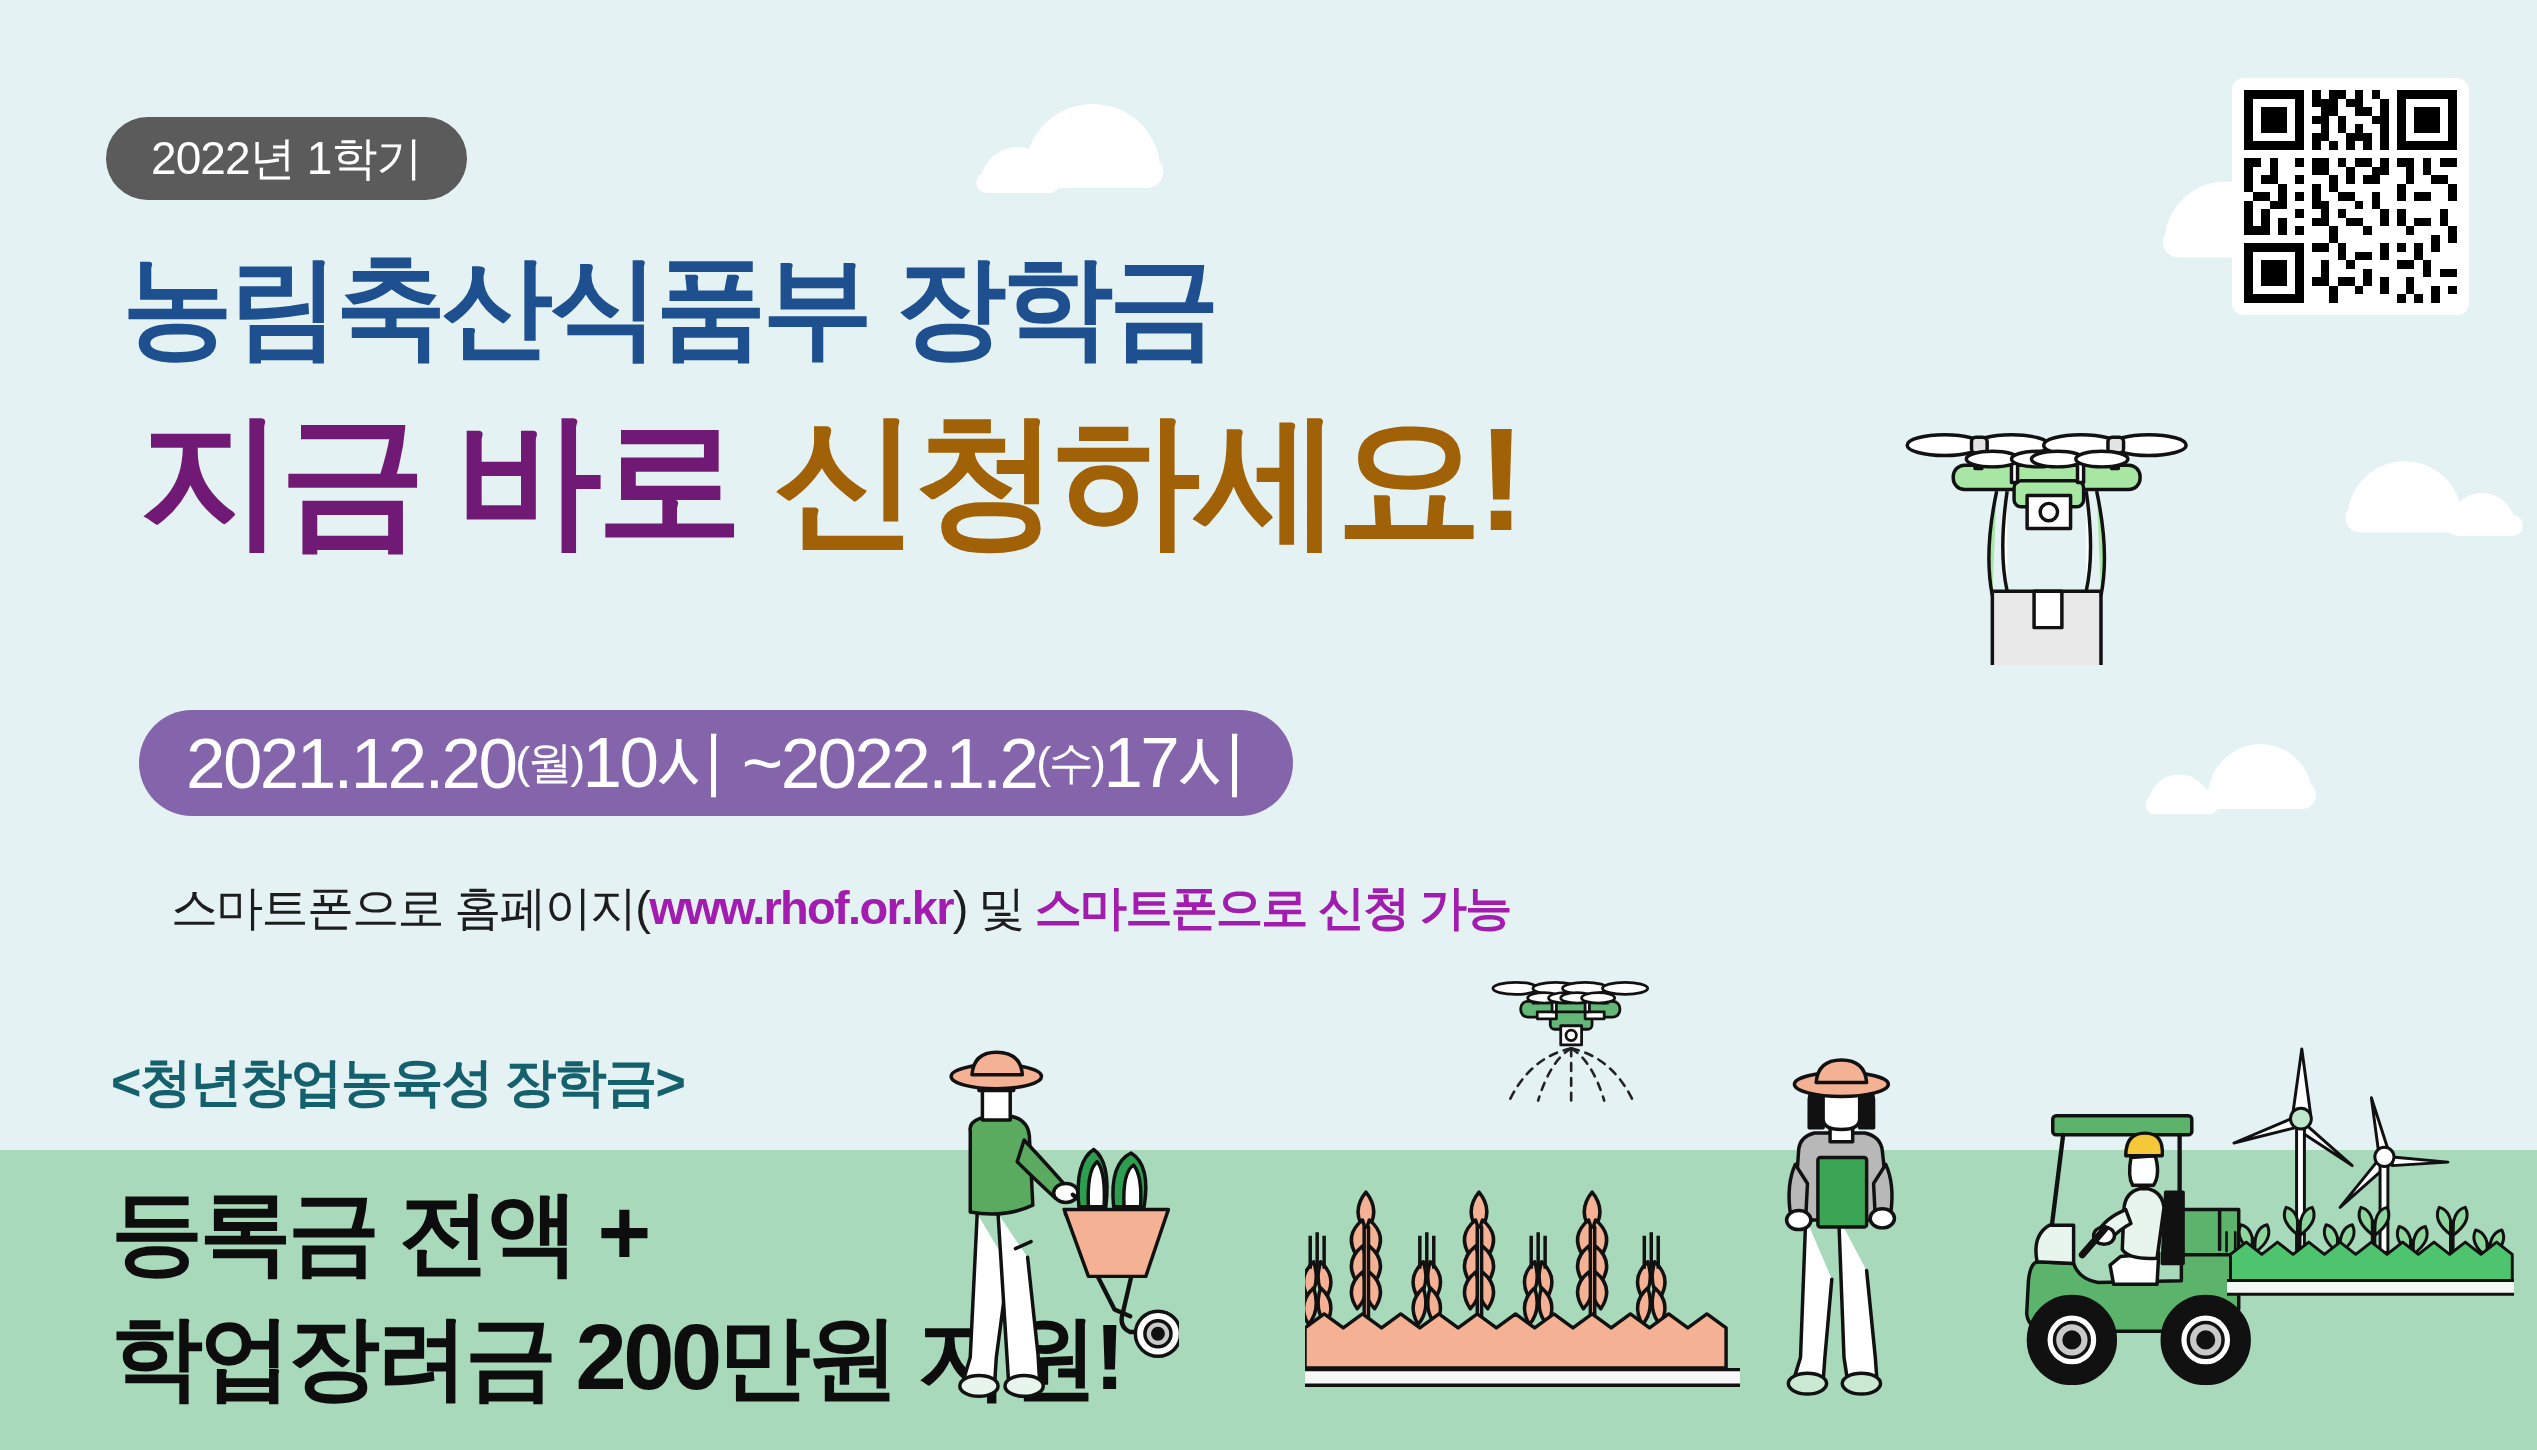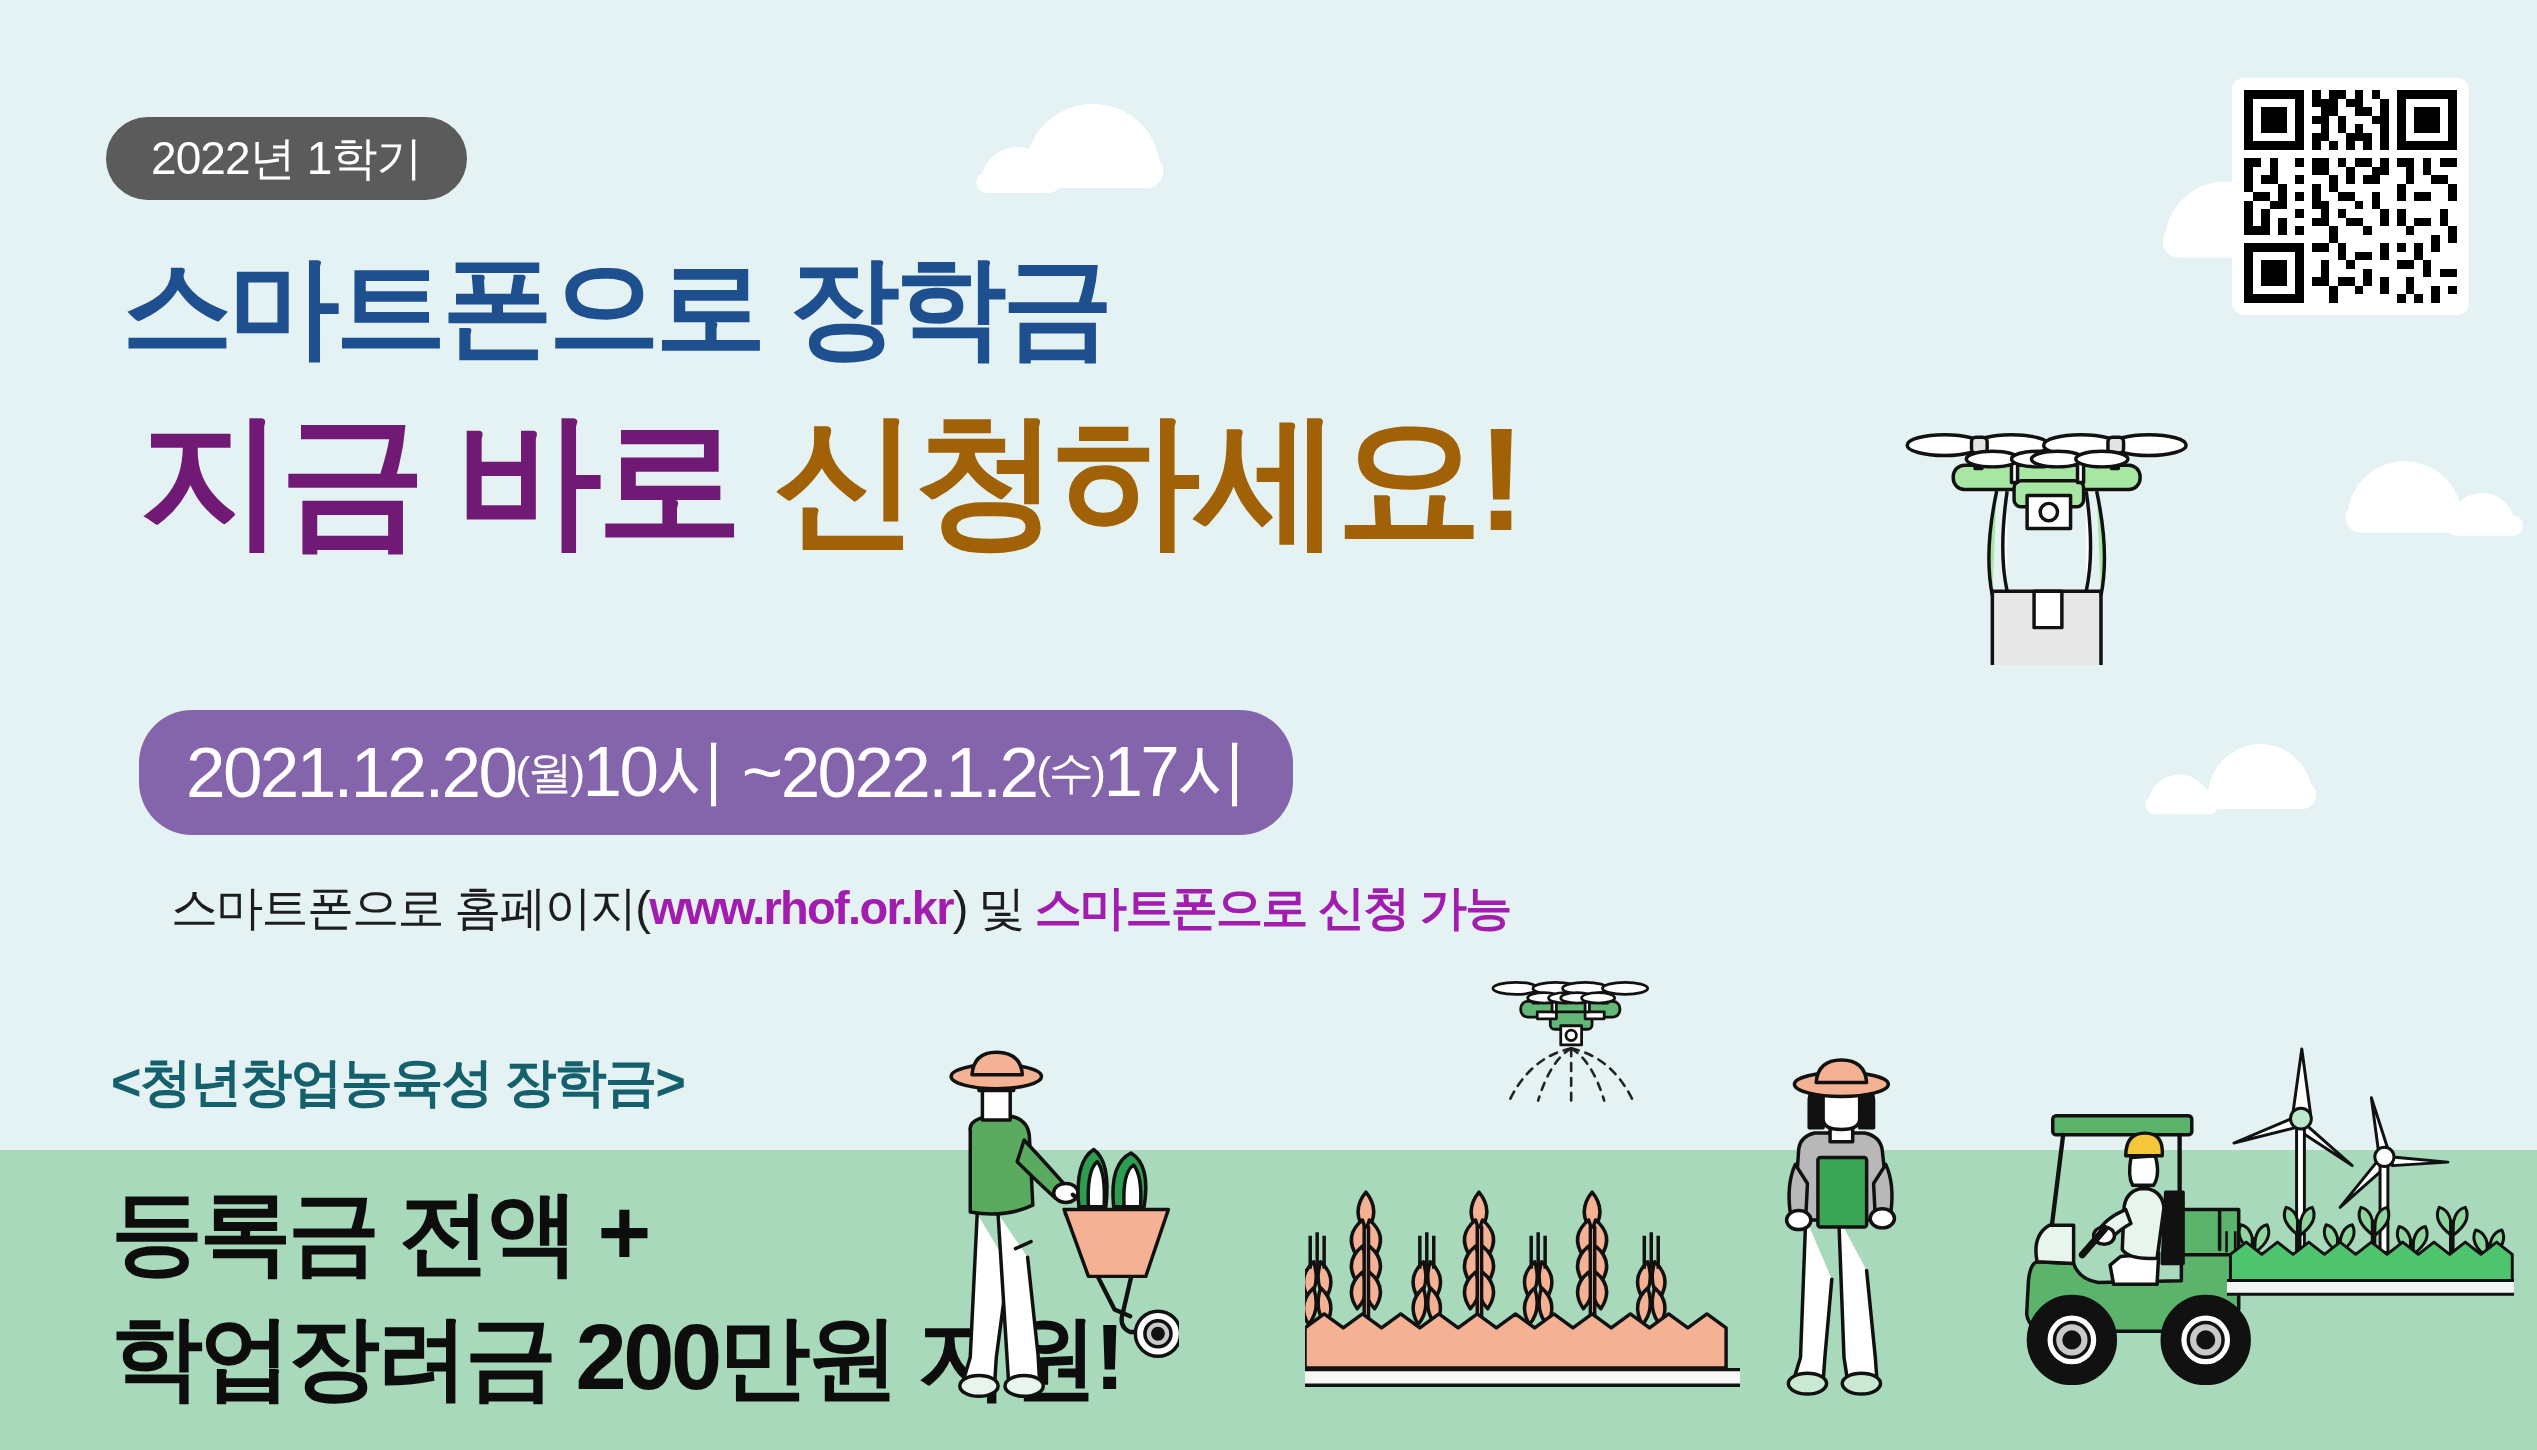--- a/index.html
+++ b/index.html
@@ -74,21 +74,21 @@
     white-space: nowrap;
   }
   .hl-purple { color: #701a75; }
   .hl-teal   { color: #a16207; }
 
   
   .date-pill {
     position: absolute;
     left: 139px;
     top: 710px;
-    height: 125px;
+    height: 106px;
     padding: 0 47px;
     border-radius: 53px;
     background: #8465ab;
     color: #ffffff;
     font-size: 71px;
     font-weight: 500;
     letter-spacing: -2.6px;
     display: flex;
     align-items: center;
     white-space: nowrap;
@@ -179,21 +179,21 @@
 
       <path d="M2540 900 a60 60 0 0 1 116 0 v8 h-116z"></path>
       <rect x="2536" y="898" width="126" height="32" rx="16"></rect>
       <path d="M2470 918 a36 36 0 0 1 70 0 v12 h-70z"></path>
       <rect x="2466" y="914" width="84" height="22" rx="11"></rect>
     </g>
   </svg>
 
   <div class="badge">2022년 1학기</div>
 
-  <div class="headline1">스마트폰으로 장학금</div>
+  <div class="headline1">농림축산식품부 장학금</div>
   <div class="headline2"><span class="hl-purple">지금 바로 </span><span class="hl-teal">신청하세요!</span></div>
 
   <div class="date-pill">
       <span>2021.12.20</span>
       <span class="sub">(월)</span>
       <span> 10시 ~ </span>
       <span>2022.1.2</span>
       <span class="sub">(수)</span>
       <span> 17시</span>
     </div>

